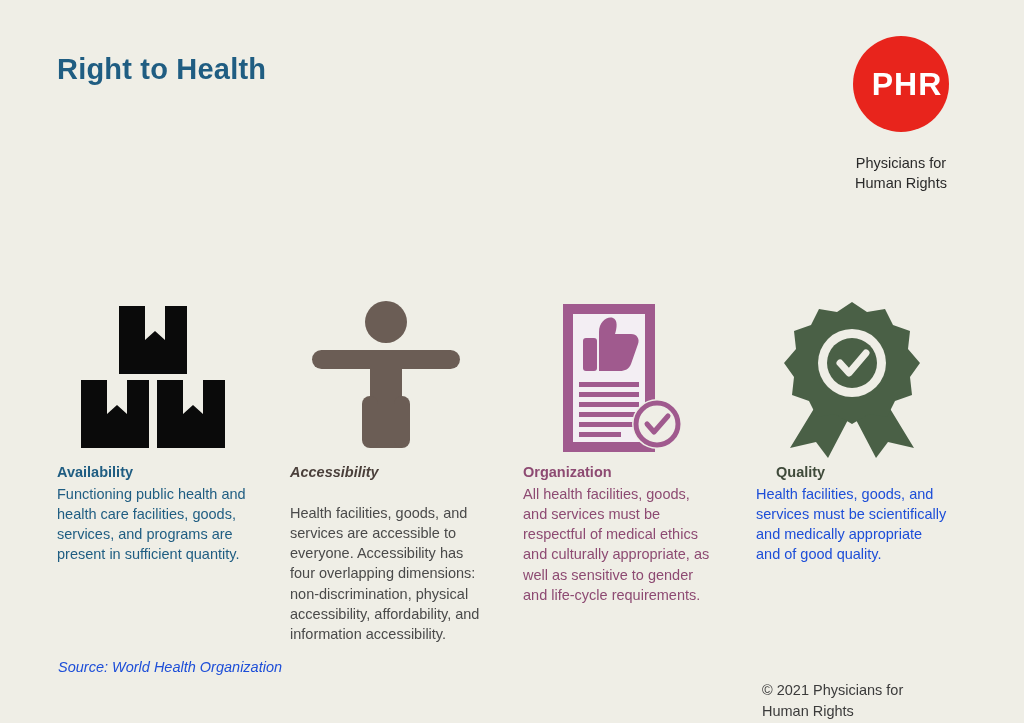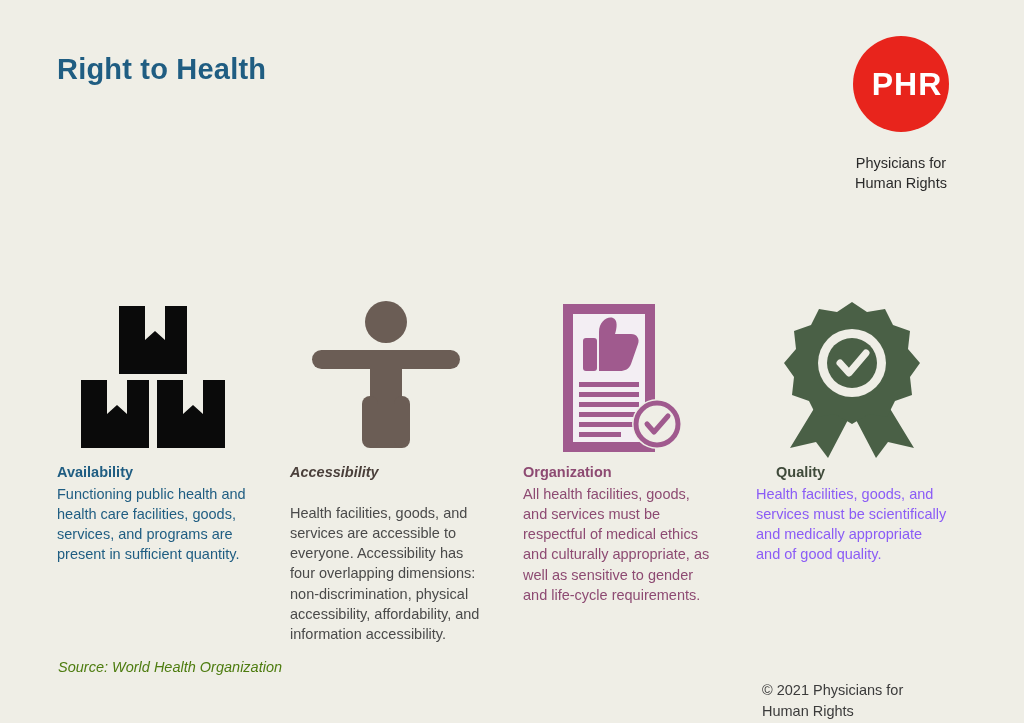--- a/index.html
+++ b/index.html
@@ -109,30 +109,30 @@
     line-height: 1.39;
     color: #3b3b3b;
   }
   .col-1 .col-title { color: #1f5d82; }
   .col-1 .col-body  { color: #1f5d82; }
   .col-2 .col-title { color: #4a3f3a; font-style: italic; }
   .col-2 .col-body  { color: #4a4a4a; margin-top: 23px; }
   .col-3 .col-title { color: #8d4a72; }
   .col-3 .col-body  { color: #8d4a72; }
   .col-4 .col-title { color: #3f4a3a; margin-left: 20px; }
-  .col-4 .col-body  { color: #8b5cf6; }
+  .col-4 .col-body  { color: #1d4ed8; }
 
   
   .source {
     position: absolute;
     left: 58px;
     top: 659px;
     font-size: 14.5px;
     font-style: italic;
-    color: #4d7c0f;
+    color: #1d4ed8;
   }
   .copyright {
     position: absolute;
     right: 42px;
     top: 680px;
     width: 220px;
     text-align: left;
     font-size: 14.5px;
     color: #3b3b3b;
     line-height: 1.45;

